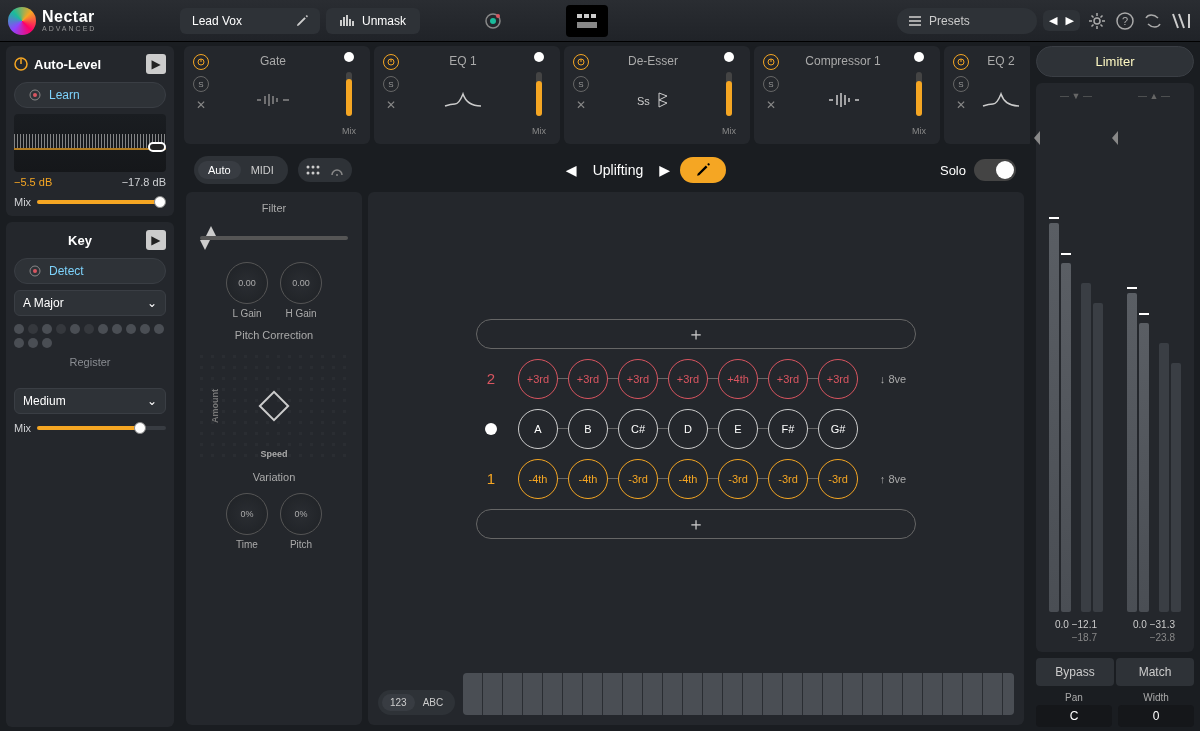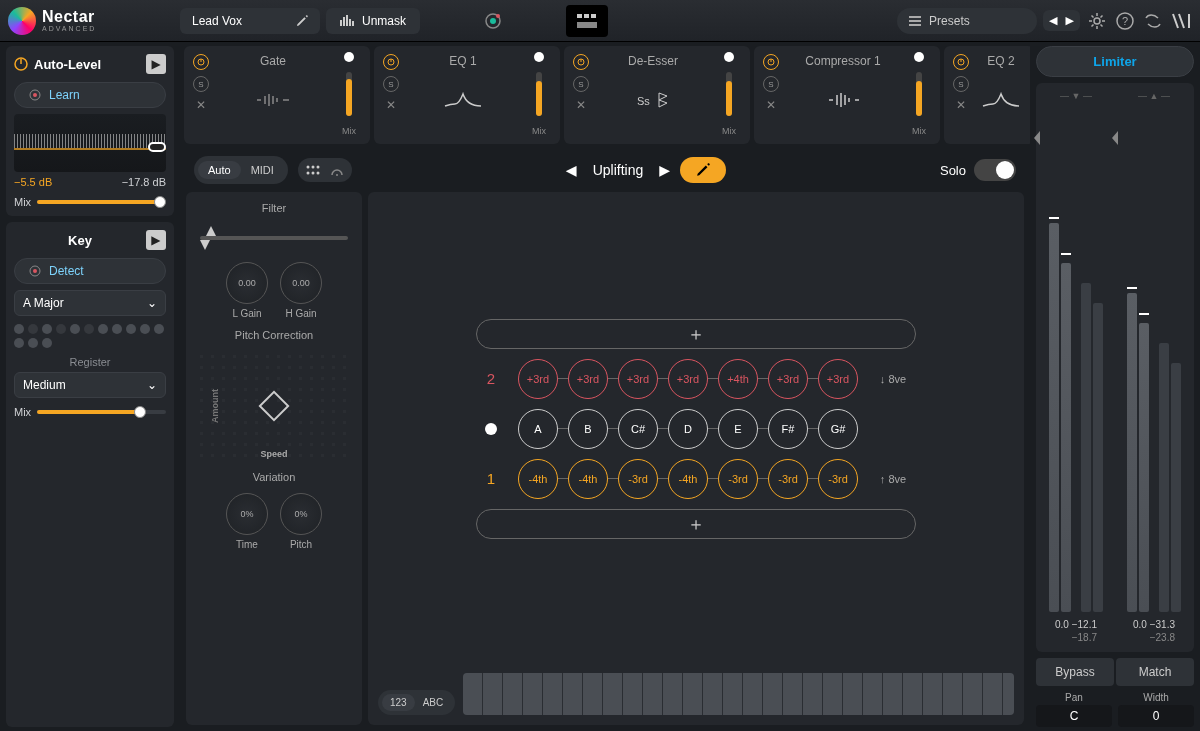--- a/index.html
+++ b/index.html
@@ -45,21 +45,21 @@
 .db-row{display:flex;justify-content:space-between;font-size:11px;margin-bottom:8px;}
 .db-orange{color:var(--accent);}
 .mix-row{display:flex;align-items:center;gap:6px;font-size:11px;}
 .slider-track{flex:1;height:4px;background:var(--bg4);border-radius:2px;position:relative;}
 .slider-fill{position:absolute;left:0;top:0;bottom:0;background:var(--accent);border-radius:2px;}
 .slider-thumb{position:absolute;top:-4px;width:12px;height:12px;border-radius:50%;background:#fff;border:1px solid #888;}
 .select{background:var(--bg3);border:1px solid var(--border);border-radius:6px;padding:5px 8px;display:flex;align-items:center;justify-content:space-between;color:#fff;font-size:12px;margin-bottom:8px;}
 .key-dots{display:flex;flex-wrap:wrap;gap:4px;margin-bottom:8px;}
 .kdot{width:10px;height:10px;border-radius:50%;background:#4a4e54;}
 .kdot.dim{background:#35383d;}
-.label-center{text-align:center;color:var(--text2);font-size:11px;margin-bottom:4px;}
+.label-center{text-align:center;color:var(--text2);font-size:11px;margin-bottom:20px;}
 
 .center-col{flex:1;background:var(--bg);display:flex;flex-direction:column;min-width:0;}
 .module-strip{display:flex;gap:4px;padding:4px;overflow:hidden;}
 .module{background:var(--bg2);border-radius:6px;padding:8px;width:186px;height:98px;display:flex;gap:6px;position:relative;flex-shrink:0;}
 .module.cut{width:90px;}
 .mod-side{display:flex;flex-direction:column;gap:6px;width:18px;align-items:center;}
 .mod-sicon{width:16px;height:16px;border:1px solid #666;border-radius:50%;display:flex;align-items:center;justify-content:center;font-size:8px;color:#999;}
 .mod-x{color:#888;font-size:12px;}
 .mod-mid{flex:1;display:flex;flex-direction:column;align-items:center;justify-content:space-between;}
 .mod-name{color:#aaa;font-size:12px;}
@@ -112,21 +112,21 @@
 .ncircle.white{border-color:#ccc;color:#fff;}
 .nlink{width:10px;height:1.5px;background:#666;}
 .octave{width:50px;text-align:center;color:#aaa;font-size:11px;}
 .keyboard{height:50px;margin-top:10px;display:flex;align-items:flex-end;gap:8px;}
 .toggle-123{background:var(--bg3);border-radius:14px;padding:4px;display:flex;}
 .tseg{padding:3px 8px;border-radius:10px;font-size:10px;color:#ccc;}
 .tseg.active{background:var(--bg4);}
 .keys{flex:1;height:42px;background:repeating-linear-gradient(90deg,#4a4e54 0 19px,#2a2d32 19px 20px);border-radius:4px;}
 
 .right-col{width:170px;background:var(--bg);display:flex;flex-direction:column;padding:4px 6px;gap:6px;}
-.limiter-btn{background:var(--bg3);border:1px solid var(--border);border-radius:18px;padding:7px;text-align:center;color:#0ea5e9;font-size:13px;font-weight:bold;}
+.limiter-btn{background:var(--bg3);border:1px solid var(--border);border-radius:18px;padding:7px;text-align:center;color:#fef9c3;font-size:13px;}
 .meters{flex:1;background:var(--bg2);border-radius:6px;padding:8px 4px;display:flex;flex-direction:column;}
 .meter-pair{flex:1;display:flex;gap:6px;justify-content:center;}
 .meter-group{width:72px;display:flex;flex-direction:column;align-items:center;}
 .meter-tiny{font-size:9px;color:#666;margin-bottom:2px;}
 .meter-bars{flex:1;display:flex;gap:2px;align-items:flex-end;height:100%;width:100%;justify-content:center;position:relative;padding-top:10px;}
 .mbar{width:10px;background:linear-gradient(#5a5e64,#4a4e54);border-radius:2px;position:relative;}
 .mbar-peak{position:absolute;left:0;right:0;height:2px;background:#fff;}
 .meter-handle{position:absolute;left:-6px;width:6px;height:14px;background:#888;clip-path:polygon(0 50%,100% 0,100% 100%);}
 .meter-vals{font-size:10px;color:#ccc;text-align:right;line-height:1.3;margin-top:6px;}
 .meter-vals .dim{color:#888;}

